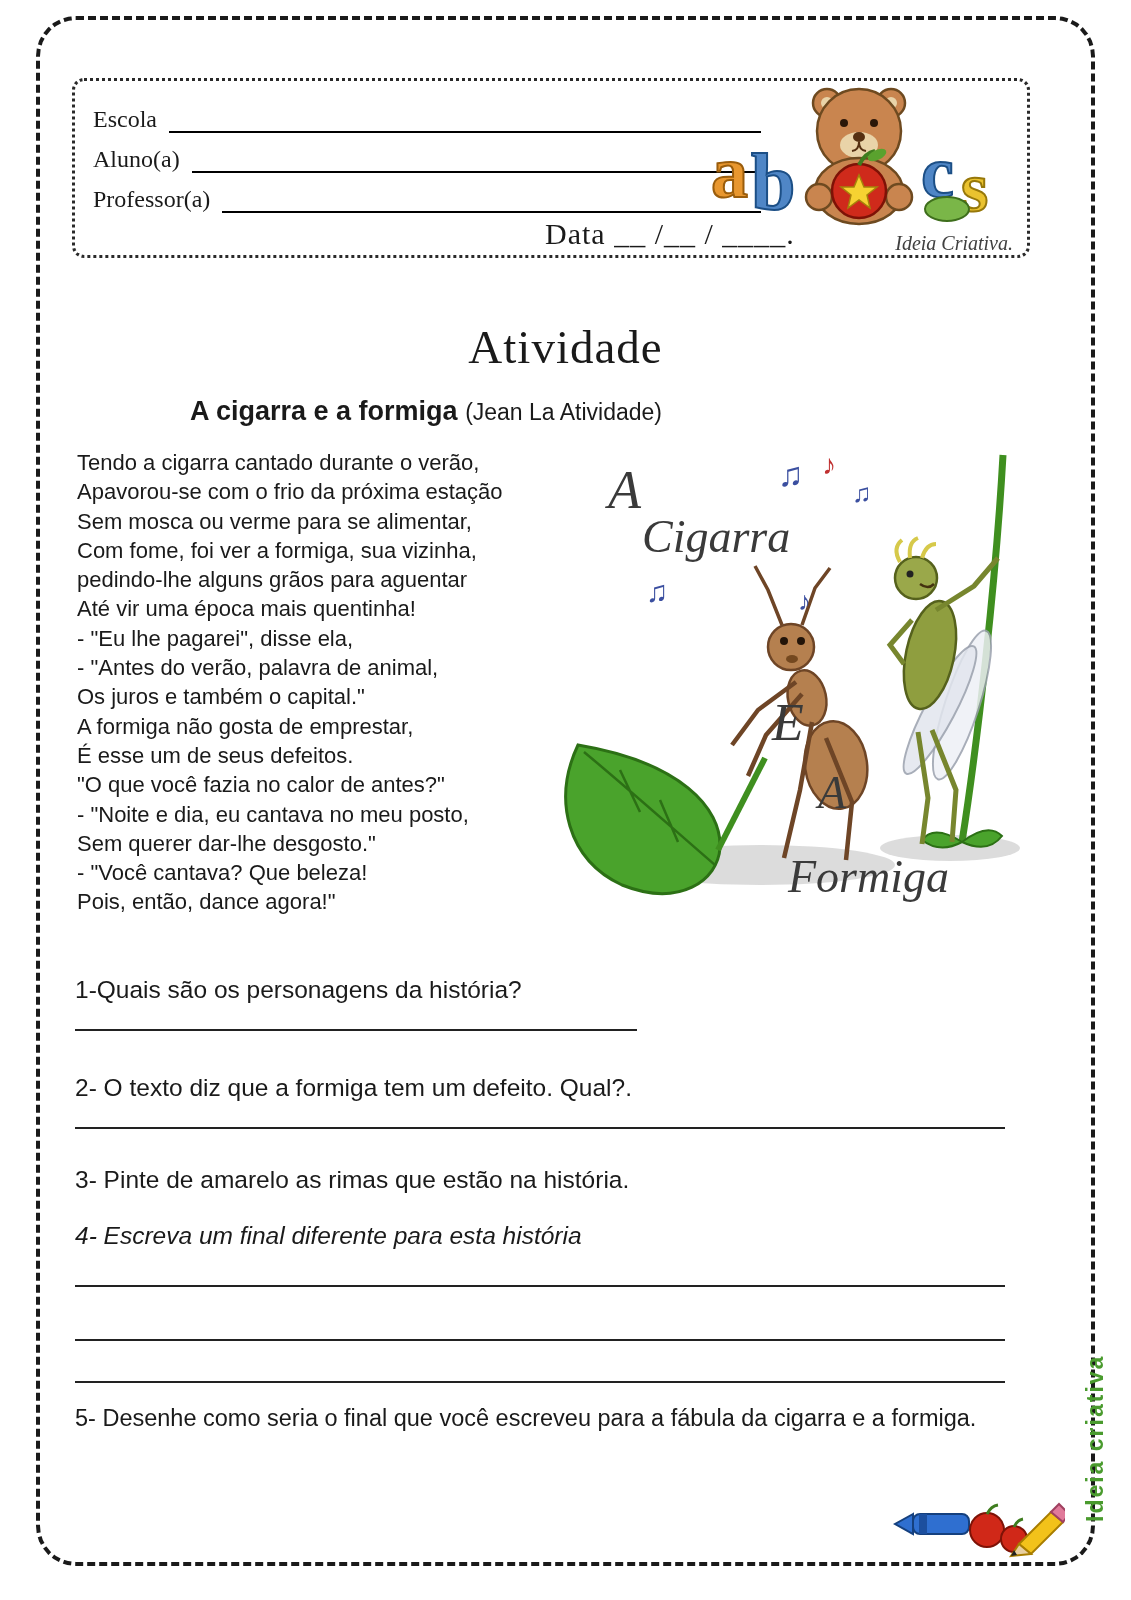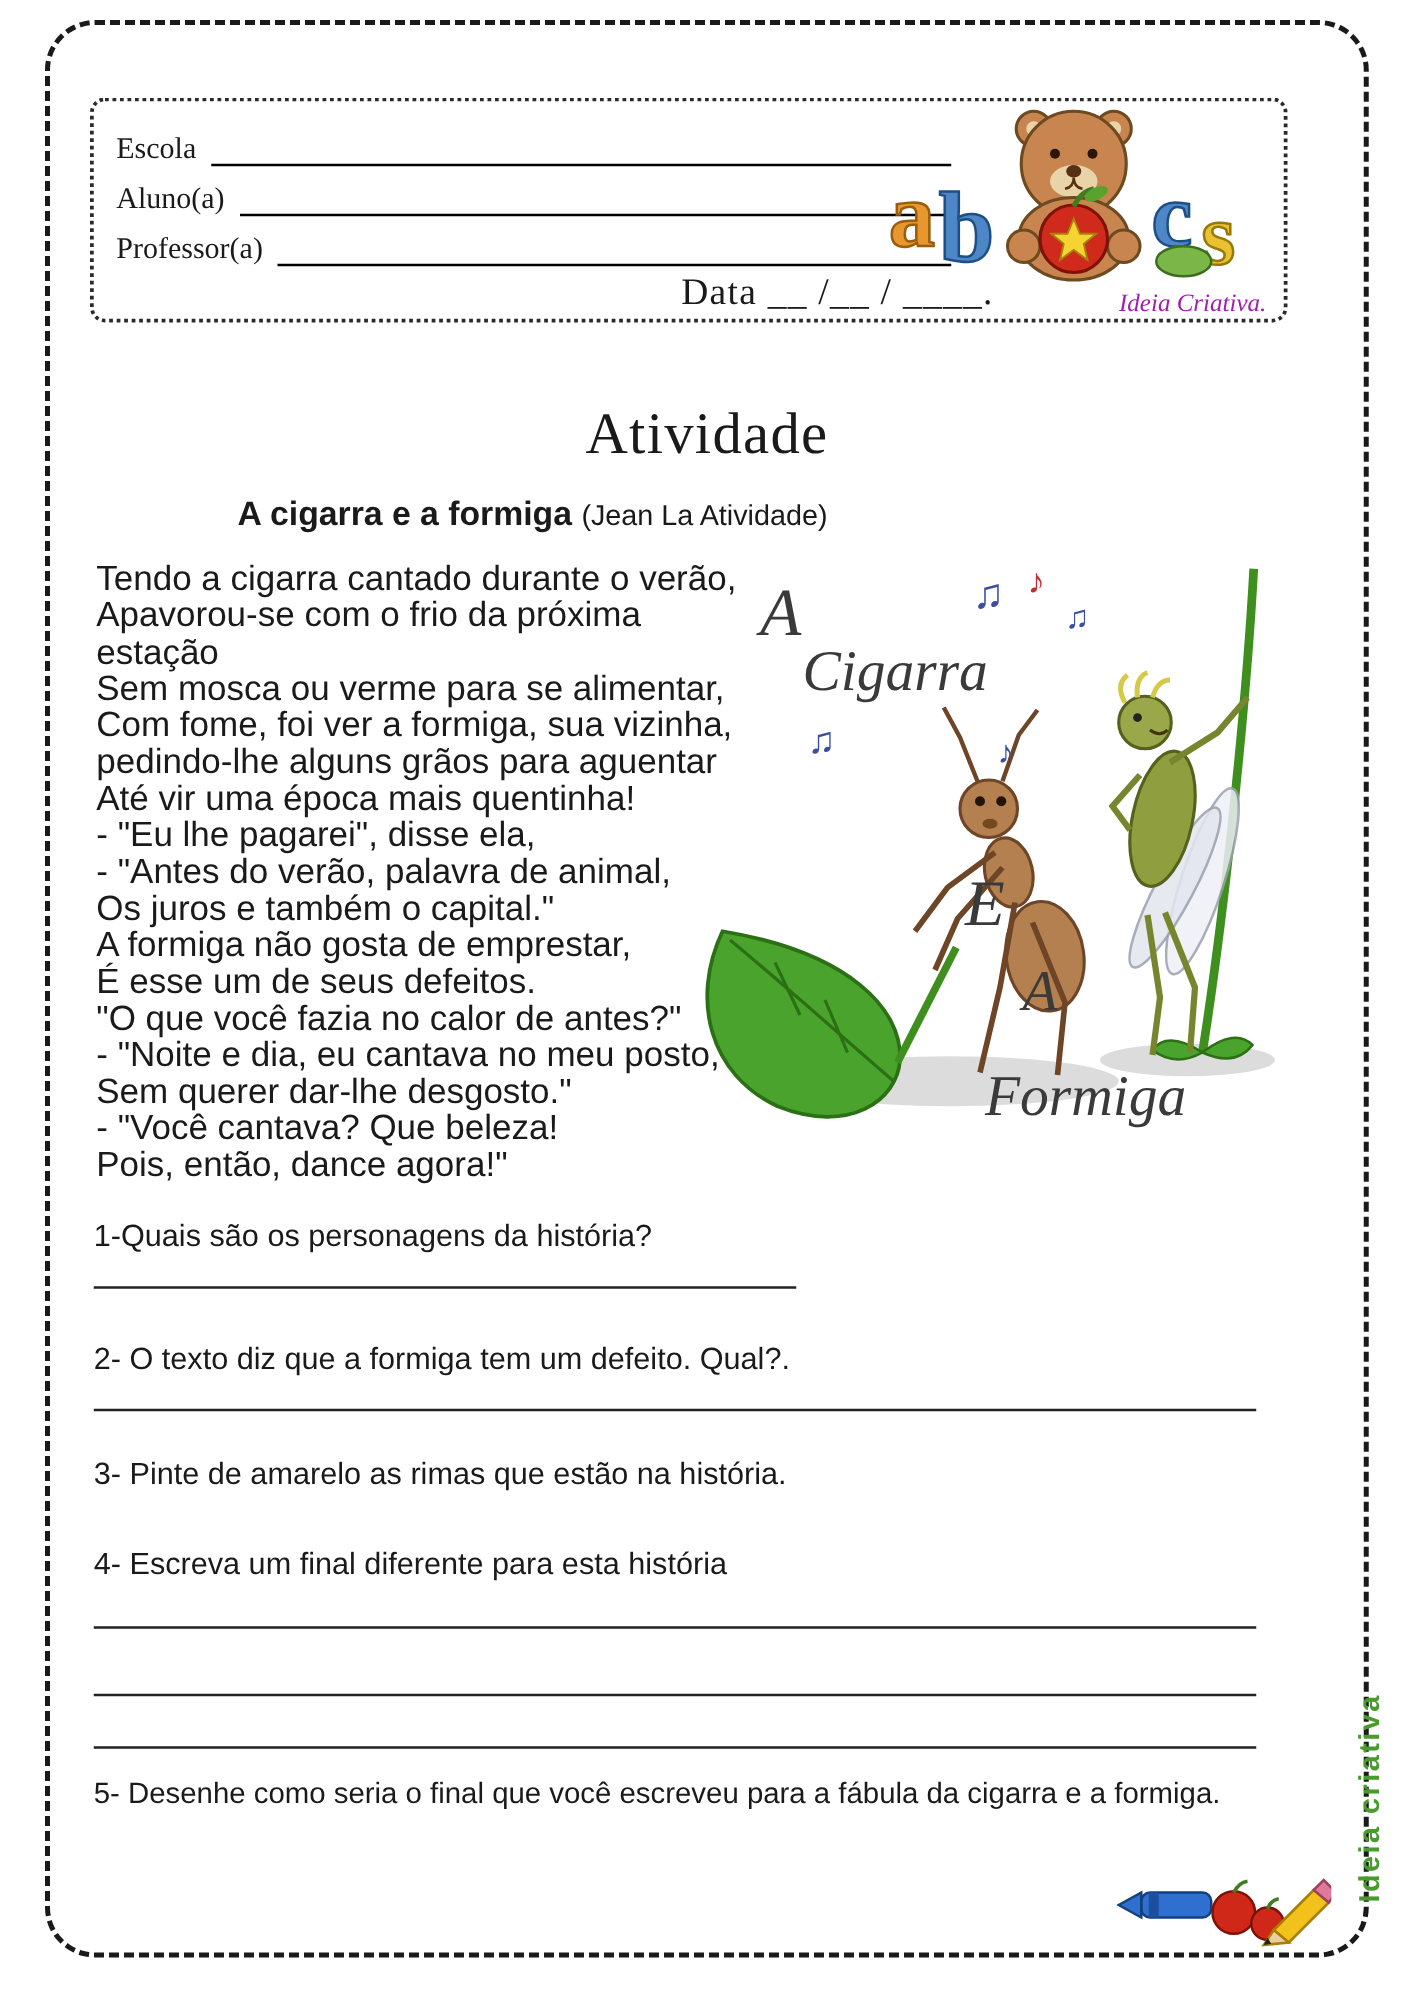--- a/index.html
+++ b/index.html
@@ -10,45 +10,45 @@
 
   
   .header-box { position:absolute; top:78px; left:72px; width:958px; height:180px;
     border:3px dotted #2a2a2a; border-radius:12px; padding:12px 18px 8px 18px; }
   .h-row { display:flex; align-items:flex-end; width:668px; height:40px;
     font-family:"Liberation Serif",serif; font-size:24px; }
   .h-blank { flex:1; border-bottom:2.5px solid #000; height:32px; margin-left:12px; }
   .date-row { position:absolute; left:470px; top:136px;
     font-family:"Liberation Serif",serif; font-size:30px; letter-spacing:1px; }
   .signature { position:absolute; right:14px; bottom:0px;
-    font-family:"Liberation Serif",serif; font-style:italic; font-size:20px; color:#a21caf; }
+    font-family:"Liberation Serif",serif; font-style:italic; font-size:20px; color:#404040; }
   .bear-art { position:absolute; right:18px; top:-12px; width:300px; height:158px; }
 
   
   .page-title { position:absolute; top:320px; left:0; width:100%; text-align:center;
     font-family:"Liberation Serif",serif; font-size:47px; letter-spacing:1px; }
   .story-head { position:absolute; top:396px; left:190px; font-size:27px; }
   .story-head .t { font-weight:bold; }
   .story-head .a { font-weight:normal; font-size:23px; }
   .poem { position:absolute; top:448px; left:77px; width:515px;
-    font-size:28px; line-height:29.3px; }
+    font-size:22px; line-height:29.3px; }
 
   
   .main-art { position:absolute; left:560px; top:440px; width:475px; height:505px; }
   .script-word { font-family:"Liberation Serif",serif; font-style:italic; fill:#3a3a3a; }
 
   
   .questions { position:absolute; top:975px; left:75px; width:935px; font-size:24.5px; }
   .q { line-height:30px; }
   .write-line { border-bottom:2px solid #222; height:2px; }
   .w1 { width:562px; margin-top:24px; }
   .q2 { margin-top:42px; }
   .w2 { width:930px; margin-top:24px; }
   .q3 { margin-top:36px; }
-  .q4 { margin-top:42px; }
+  .q4 { margin-top:26px;font-style:italic; }
   .w3 { width:930px; margin-top:34px; }
   .w4 { width:930px; margin-top:52px; }
   .w5 { width:930px; margin-top:40px; }
   .q5 { margin-top:20px; font-size:23.5px; }
 
   
   .brand-vertical { position:absolute; left:1082px; top:1332px; height:190px;
     writing-mode:vertical-rl; transform:rotate(180deg);
     color:#4a9b2e; font-weight:bold; font-size:23px; letter-spacing:2px; }
   .corner-art { position:absolute; left:893px; top:1490px; width:172px; height:70px; }

